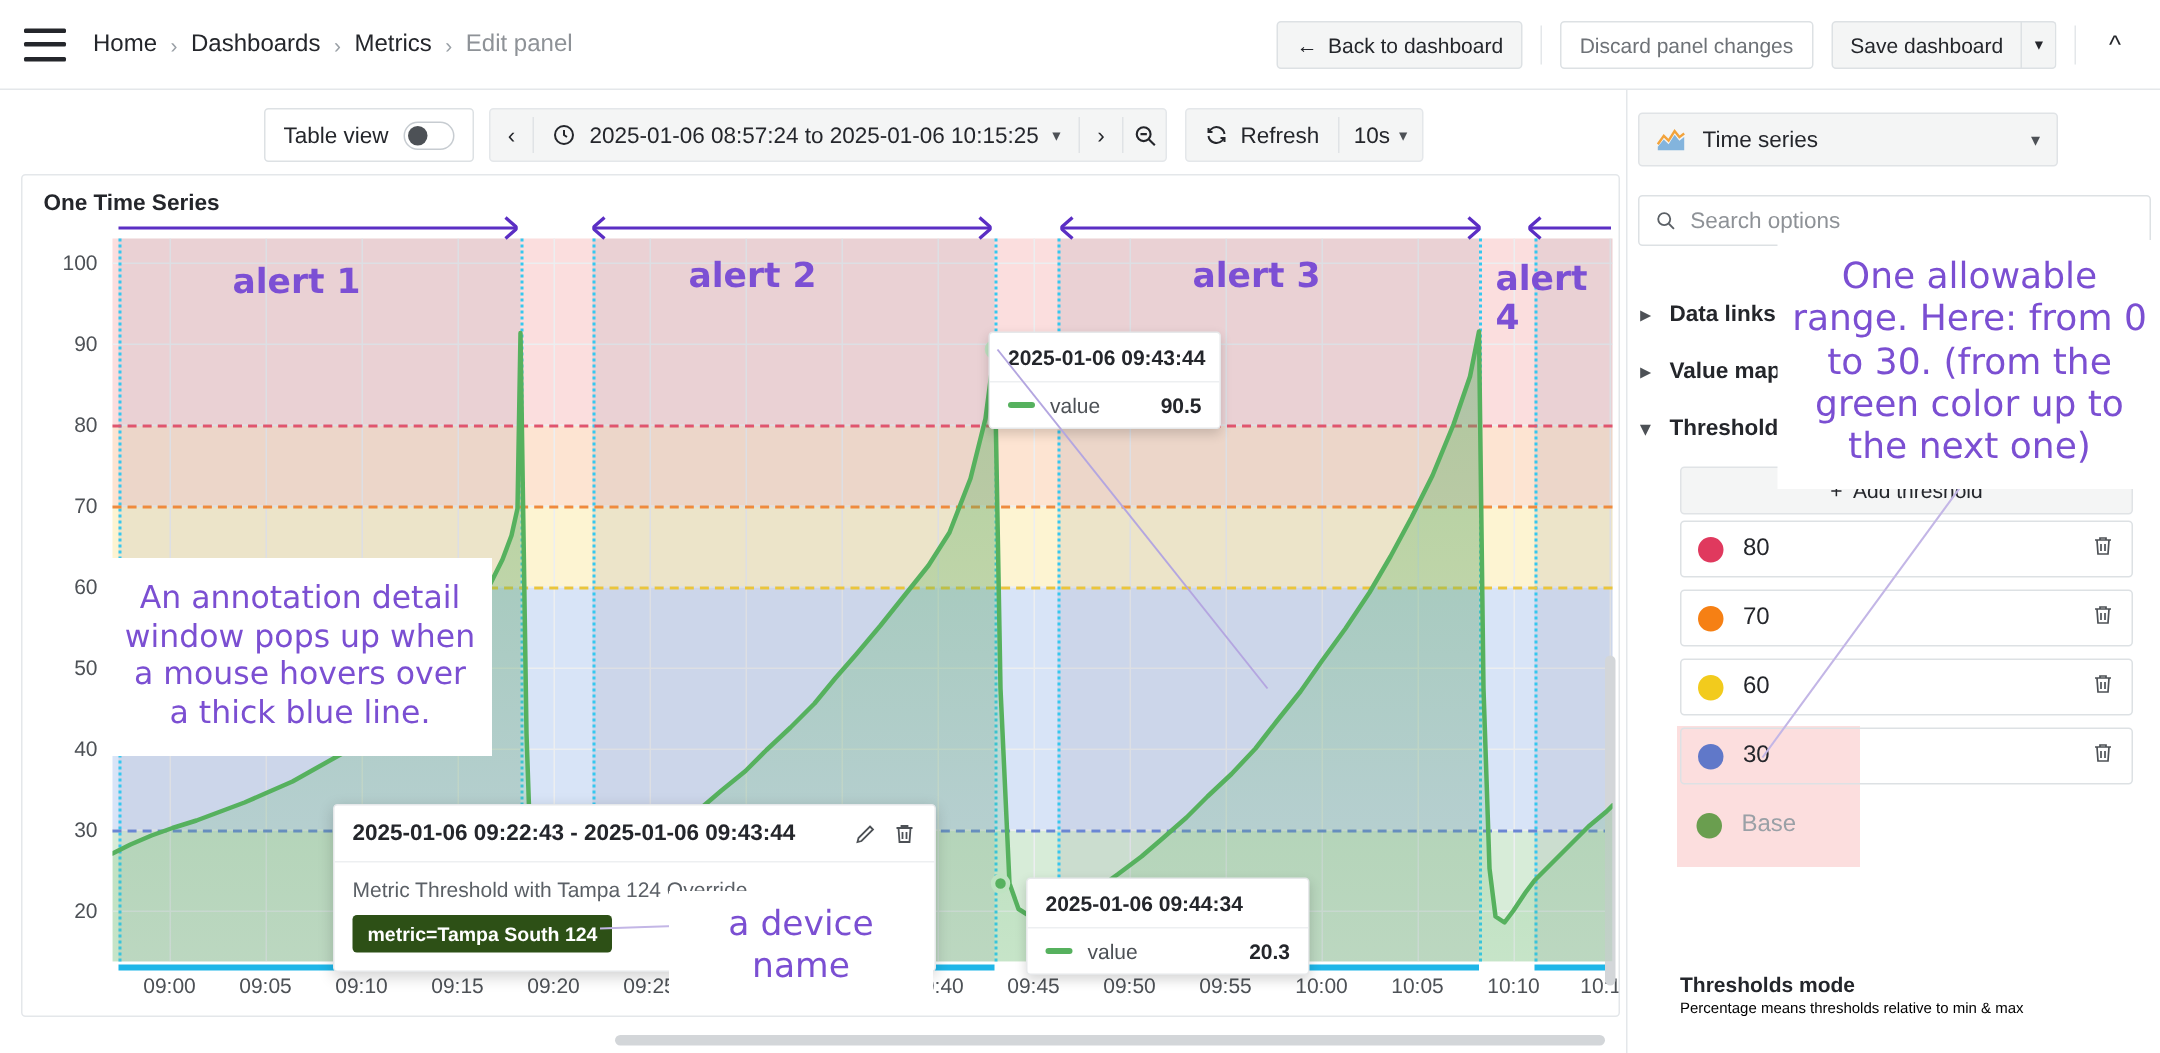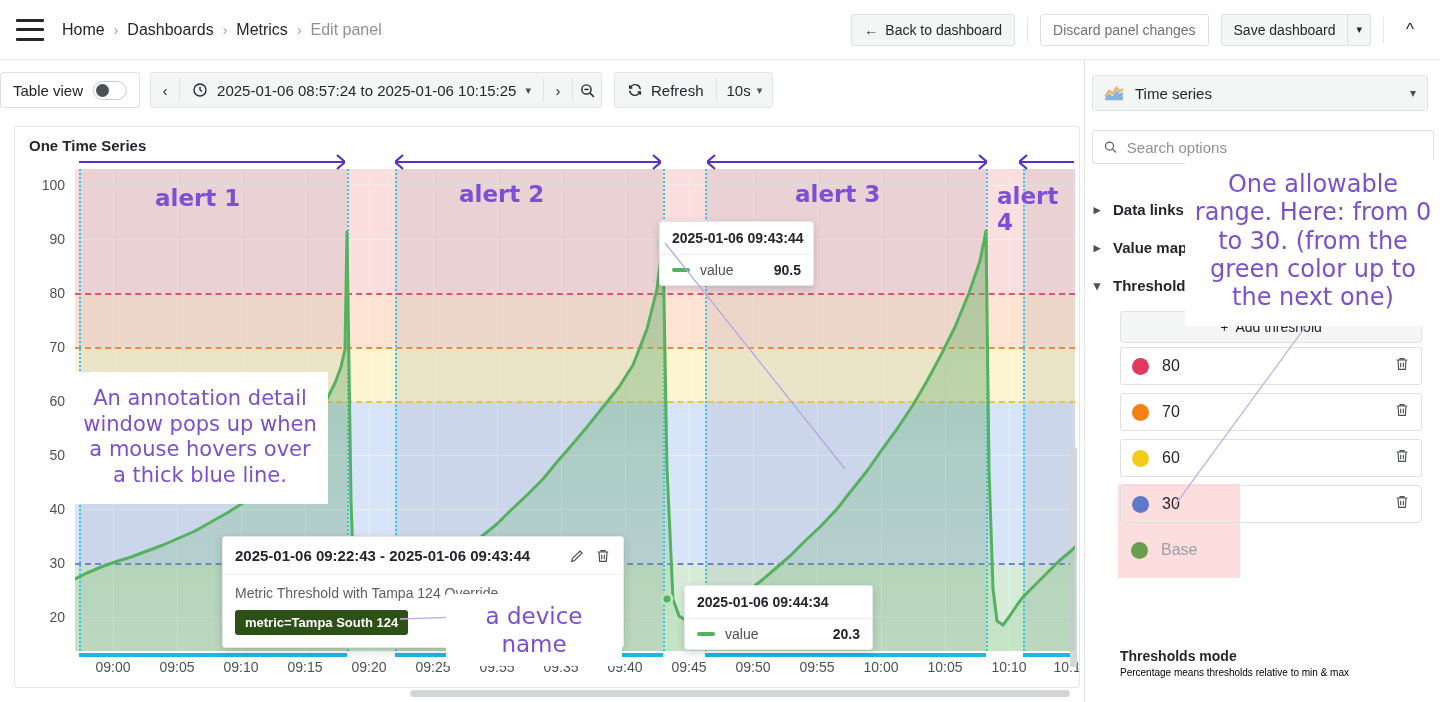--- a/index.html
+++ b/index.html
@@ -33,42 +33,42 @@
   }
   .btn.ghost { background:#fff; color:#6e7277; border-color:#dde1e4; }
   .btn.primary { background:#f4f5f5; font-weight:500; border-radius:3px 0 0 3px; }
   .btn.caret { background:#f4f5f5; border-left:none; border-radius:0 3px 3px 0; padding:0 8px; }
   .vsep { width:1px; height:26px; background:#e4e7ea; margin:0 12px; }
   .chev-up { font-size:17px; color:#24262b; padding:0 10px; cursor:pointer; }
 
   
   .toolbar {
     position:absolute; top:60px; left:0; width:1080px; height:60px;
-    display:flex; align-items:center; gap:10px;
+    display:flex; align-items:center; padding-left:176px; gap:10px;
     background:#fff;
   }
   .tableview {
     display:flex; align-items:center; gap:10px; height:36px; padding:0 12px;
     border:1px solid #dde1e4; border-radius:3px; background:#fff; font-size:15px; cursor:pointer;
   }
   .toggle { width:34px; height:19px; border-radius:10px; background:#fff; border:1px solid #c7ccd1; position:relative; }
   .toggle::after { content:""; position:absolute; left:2px; top:2px; width:13px; height:13px; border-radius:50%; background:#4d5156; }
   .timegroup { display:flex; align-items:center; background:#f4f5f5; border-radius:3px; height:36px; border:1px solid #e4e7ea; }
   .tg-btn { display:flex; align-items:center; justify-content:center; width:28px; height:34px; color:#24262b; font-size:15px; cursor:pointer; }
   .tg-range { display:flex; align-items:center; gap:9px; padding:0 12px; height:34px; font-size:15px; cursor:pointer; }
   .tg-div { width:1px; height:24px; background:#e0e3e6; }
   .refgroup { display:flex; align-items:center; background:#f4f5f5; border-radius:3px; height:36px; border:1px solid #e4e7ea; margin-left:2px; }
   .ref-btn { display:flex; align-items:center; gap:8px; padding:0 12px; height:34px; font-size:15px; cursor:pointer; }
   .ref-int { display:flex; align-items:center; gap:6px; padding:0 10px; height:34px; font-size:15px; cursor:pointer; }
 
   svg.ic { display:block; }
 
   
   .panel {
-    position:absolute; left:14px; top:126px; width:1066px; height:562px;
+    position:absolute; left:14px; top:116px; width:1066px; height:562px;
     border:1px solid #e4e7ea; border-radius:3px; background:#fff; overflow:hidden;
   }
   .panel-title { position:absolute; left:14px; top:10px; font-size:15px; font-weight:600; color:#24262b; }
 
   
   .plot { position:absolute; left:60px; top:42px; width:1000px; height:482px; }
 
   .yaxis { position:absolute; left:0; top:42px; width:58px; height:482px; }
   .ylab { position:absolute; right:8px; font-size:14px; color:#4d5156; transform:translateY(-50%); }
 
@@ -121,21 +121,21 @@
 
   
   .series { position:absolute; left:0; top:0; width:100%; height:100%; z-index:20; }
 
   
   .optpane {
     position:absolute; left:1084px; top:60px; width:356px; height:642px;
     background:#fff; border-left:1px solid #e4e7ea;
   }
   .viz-select {
-    position:absolute; left:7px; top:15px; width:336px; height:36px;
+    position:absolute; left:7px; top:15px; width:280px; height:36px;
     background:#f4f5f5; border:1px solid #e0e3e6; border-radius:3px;
     display:flex; align-items:center; gap:11px; padding:0 11px; cursor:pointer; font-size:15px; font-weight:500;
   }
   .search-opt {
     position:absolute; left:7px; top:70px; width:342px; height:34px;
     border:1px solid #dde1e4; border-radius:3px; display:flex; align-items:center; gap:9px; padding:0 10px;
     background:#fff;
   }
   .search-opt input { border:none; outline:none; font-size:15px; color:#24262b; width:100%; font-family:"Liberation Sans", sans-serif; background:transparent;}
   .search-opt input::placeholder { color:#8e9297; }

